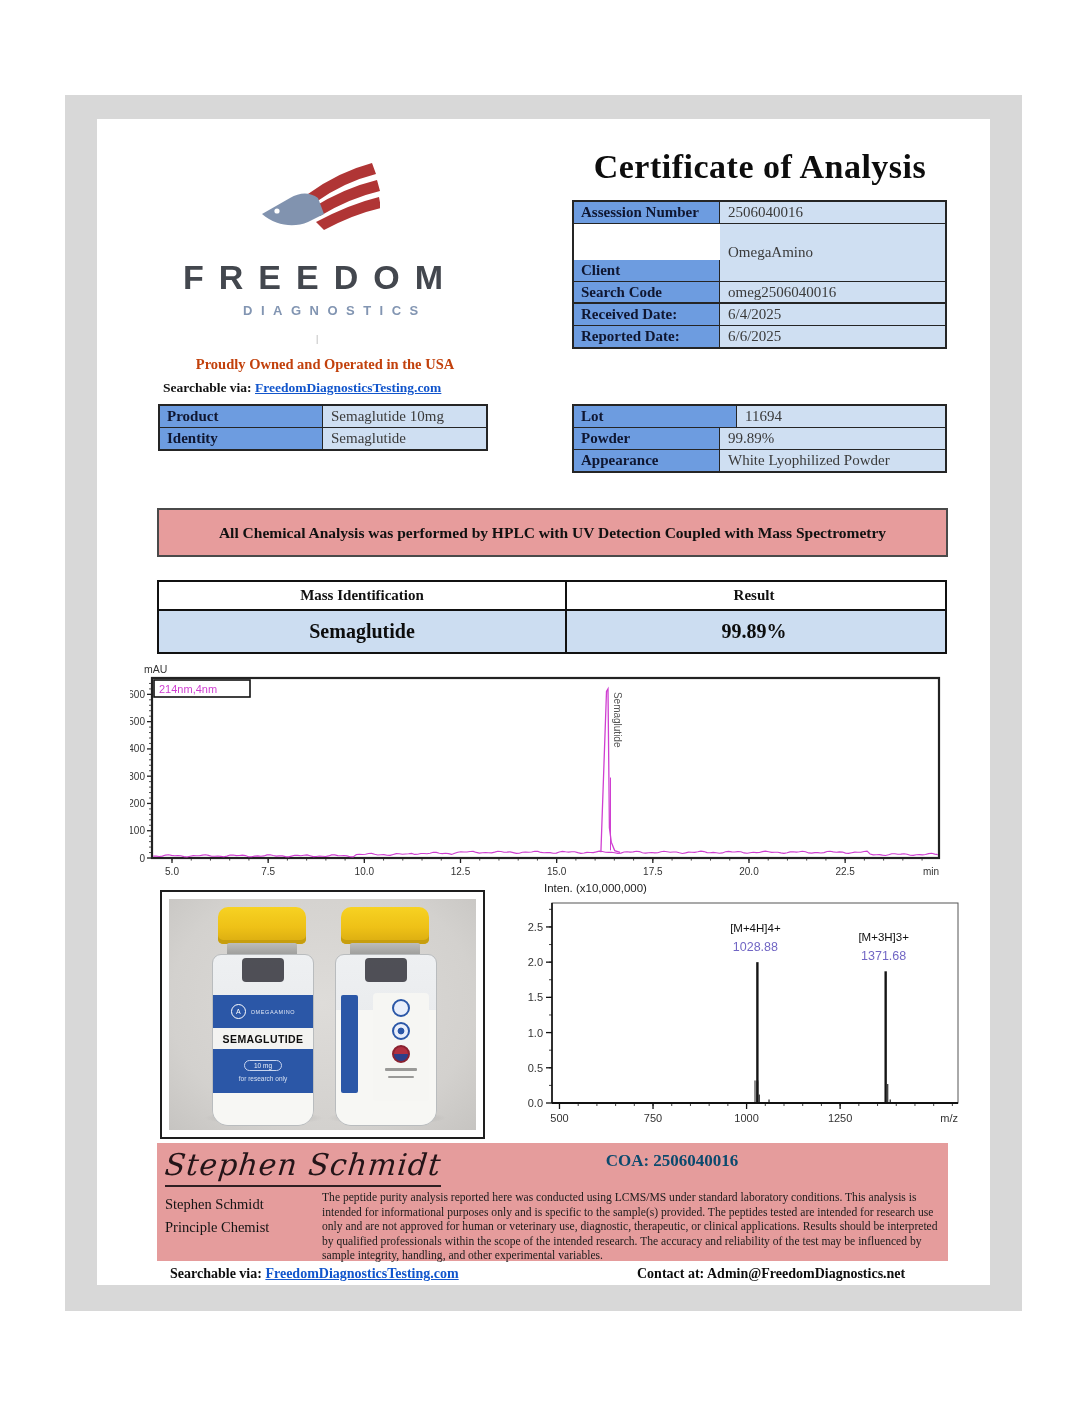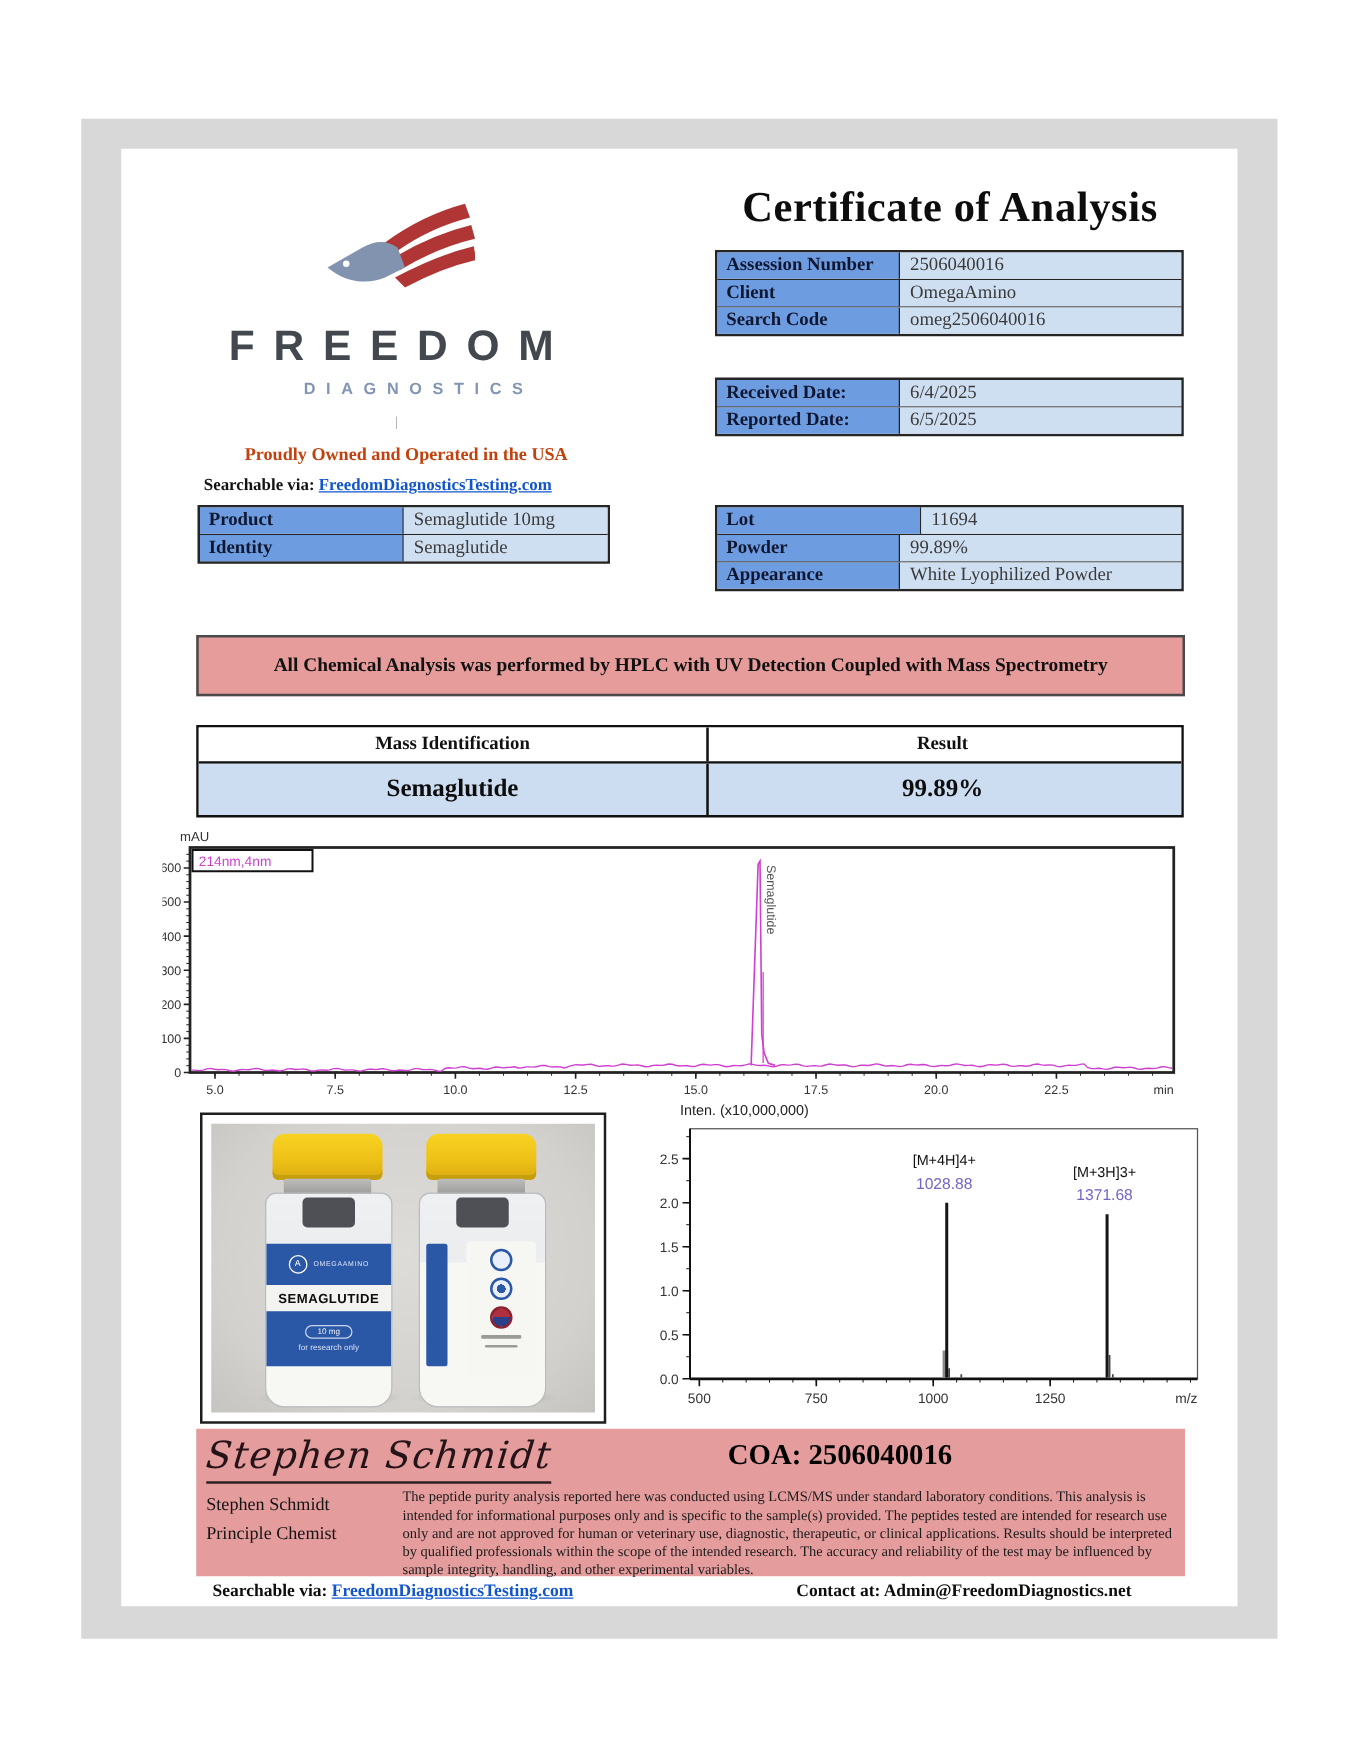--- a/index.html
+++ b/index.html
@@ -59,21 +59,21 @@
   .b2{border:2px solid #2b57a7;background:radial-gradient(circle,#2b57a7 35%,#e8eefb 36%);}
   .b3{border:2px solid #8a2230;background:linear-gradient(180deg,#b03040 50%,#2b3f8a 50%);}
   .tinybar{width:32px;height:2.5px;background:#9a9a98;border-radius:1px;}
   .vial-shadow{position:absolute;width:120px;height:14px;background:radial-gradient(ellipse,rgba(0,0,0,.22),rgba(0,0,0,0) 70%);}
 
   
   .sigbox{background:#e59c9c;}
   .sig-script{font-family:"DejaVu Serif",serif;font-style:italic;font-size:30px;color:#241418;letter-spacing:1px;display:inline-block;transform:skewX(-6deg);}
   .sig-underline{border-bottom:2px solid #2f1f22;}
   .sig-name{font-size:14.5px;color:#141414;}
-  .coa{font-size:23px;font-weight:700;color:#000000;text-align:center;}
+  .coa{font-size:17px;font-weight:700;color:#0c4a6e;text-align:center;}
   .disclaimer{font-size:11.6px;line-height:14.6px;color:#1c1c1c;text-align:left;}
 
   .footer-text{font-weight:700;font-size:14px;color:#0d0d0d;}
   svg text{font-family:"Liberation Sans",sans-serif;}
 </style>
 </head>
 <body>
 
 <div class="abs gray-frame"></div>
 <div class="abs page"></div>
@@ -97,37 +97,37 @@
 </div>
 
 <div class="abs doc-title" style="left:560px;top:148px;width:400px;">Certificate of Analysis</div>
 
 <div class="abs itable" style="left:572px;top:200px;width:371px;">
   <div class="irow">
     <div class="icell-l" style="width:146px;">Assession Number</div>
     <div class="icell-v" style="width:225px;">2506040016</div>
   </div>
   <div class="irow">
-    <div class="icell-l" style="width:146px;">Client</div>
+    <div class="icell-l" style="width:146px;margin-top:36px;">Client</div>
     <div class="icell-v" style="width:225px;">OmegaAmino</div>
   </div>
   <div class="irow">
     <div class="icell-l" style="width:146px;">Search Code</div>
     <div class="icell-v" style="width:225px;">omeg2506040016</div>
   </div>
 </div>
 
 <div class="abs itable" style="left:572px;top:302px;width:371px;">
   <div class="irow">
     <div class="icell-l" style="width:146px;">Received Date:</div>
     <div class="icell-v" style="width:225px;">6/4/2025</div>
   </div>
   <div class="irow">
     <div class="icell-l" style="width:146px;">Reported Date:</div>
-    <div class="icell-v" style="width:225px;">6/5/2025</div>
+    <div class="icell-v" style="width:225px;">6/6/2025</div>
   </div>
 </div>
 
 <div class="abs itable" style="left:158px;top:404px;width:326px;">
   <div class="irow">
     <div class="icell-l" style="width:163px;">Product</div>
     <div class="icell-v" style="width:163px;">Semaglutide 10mg</div>
   </div>
   <div class="irow">
     <div class="icell-l" style="width:163px;">Identity</div>

